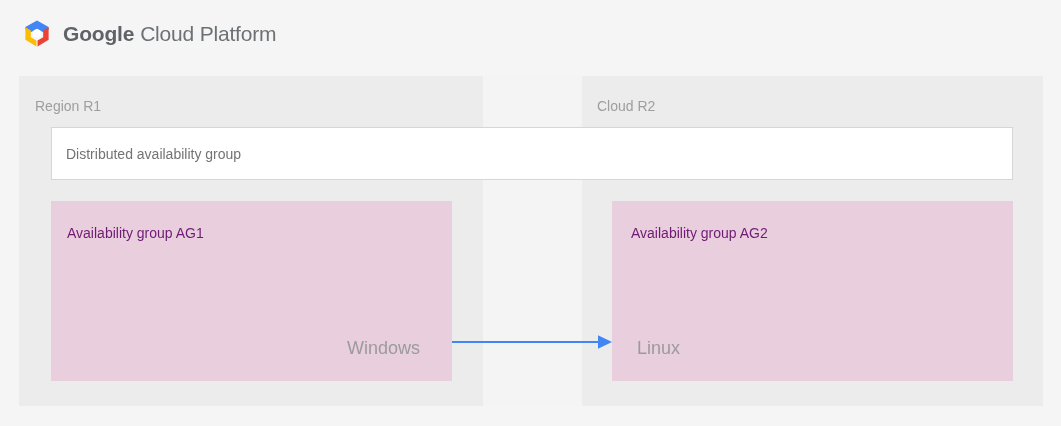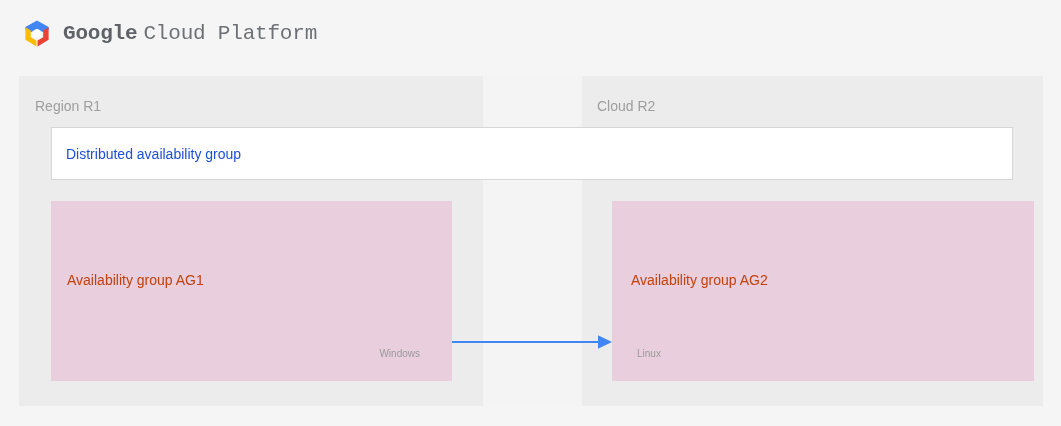--- a/index.html
+++ b/index.html
@@ -17,21 +17,20 @@
   }
 
   
   #header {
     position: absolute;
     left: 0;
     top: 0;
     width: 1061px;
     height: 60px;
     background: #f5f5f5;
-    font-family: Liberation Mono, monospace;
   }
   #logo-lockup {
     position: absolute;
     left: 22px;
     top: 18px;
     display: flex;
     align-items: center;
     height: 30px;
   }
   #logo-mark {
@@ -108,49 +107,48 @@
     background: #ffffff;
     border: 1px solid #d6d6d6;
     box-sizing: border-box;
   }
   #dag-bar-label {
     position: absolute;
     left: 14px;
     top: 50%;
     transform: translateY(-50%);
     font-size: 14px;
-    color: #1d4ed8;
+    color: #737373;
     white-space: nowrap;
   }
 
   
   .ag-box {
     position: absolute;
     top: 141px;
     height: 180px;
     background: #e9cedd;
   }
   #ag-box-1 { left: 51px;  width: 401px; }
-  #ag-box-2 { left: 612px; width: 401px; padding-left: 21px; }
+  #ag-box-2 { left: 612px; width: 401px; }
 
   .ag-title {
     position: absolute;
     top: 24px;
     font-size: 14px;
-    color: #c2410c;
-    white-space: nowrap;
-    margin-top: 47px;
+    color: #701a75;
+    white-space: nowrap;
   }
   #ag-box-1 .ag-title { left: 16px; }
   #ag-box-2 .ag-title { left: 19px; }
 
   .os-label {
     position: absolute;
     bottom: 22px;
-    font-size: 10px;
+    font-size: 18px;
     color: #9b9b9b;
     white-space: nowrap;
   }
   #os-label-windows { right: 32px; }
   #os-label-linux   { left: 25px; text-align: center; }
 
   
   #replication-arrow {
     position: absolute;
     left: 452px;

